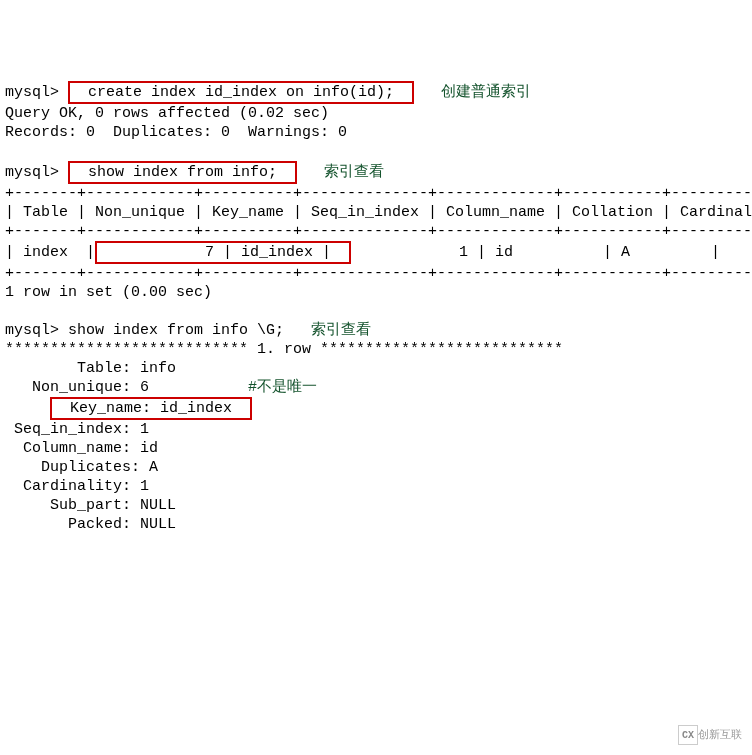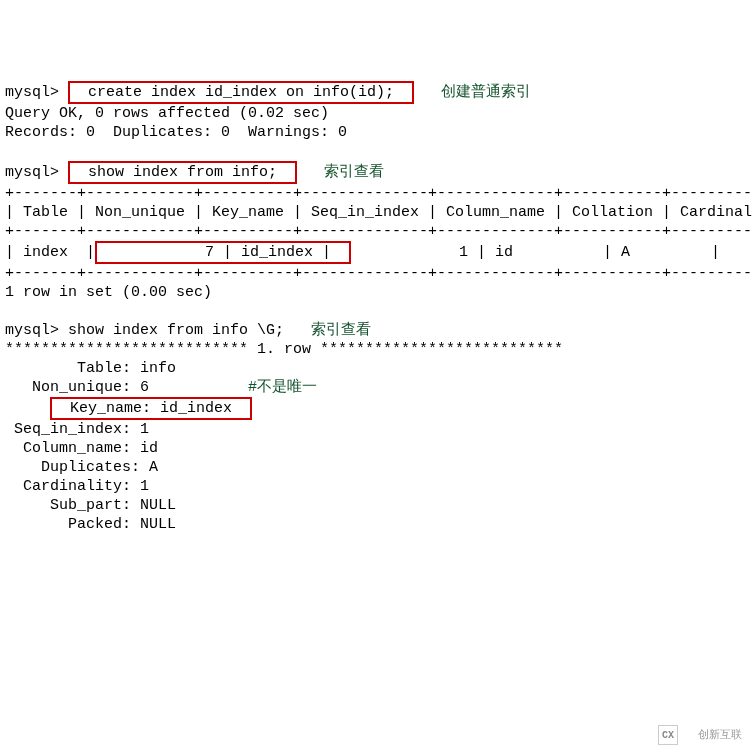--- a/index.html
+++ b/index.html
@@ -26,21 +26,21 @@
       color: #14532d;
     }
     .logo {
       position: absolute;
       right: 10px;
       bottom: 10px;
       font-size: 11px;
       color: #999;
       display: flex;
       align-items: center;
-      gap: 20px;
+      gap: 0;
     }
     .logo-icon {
       width: 18px;
       height: 18px;
       border: 1px solid #ccc;
       display: inline-flex;
       align-items: center;
       justify-content: center;
       color: #888;
       font-size: 10px;

